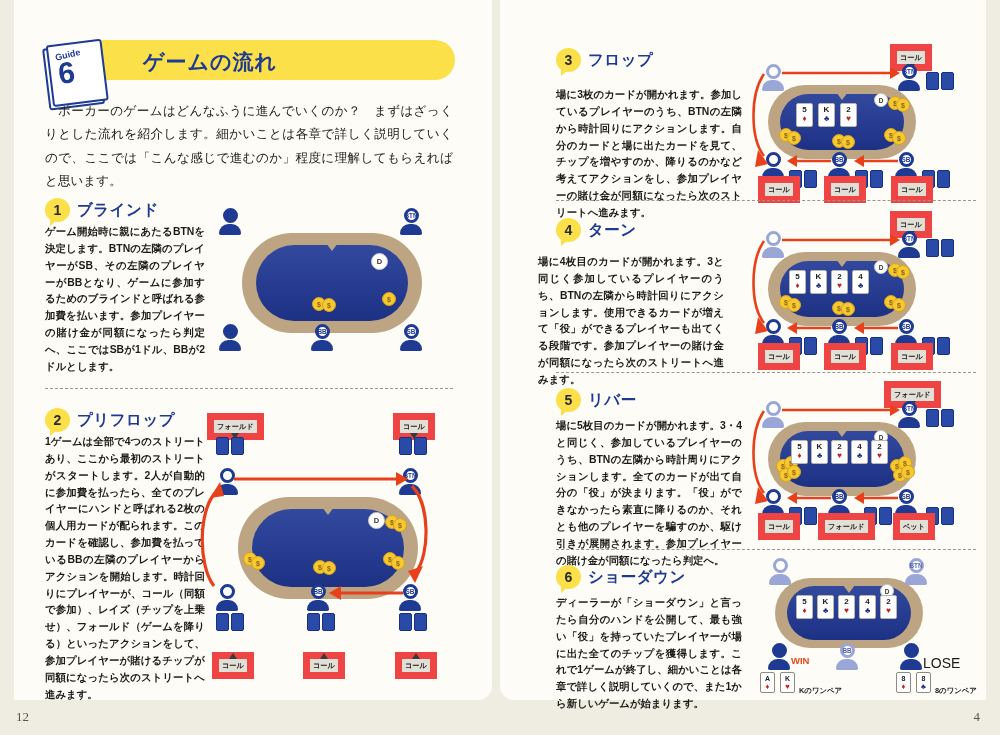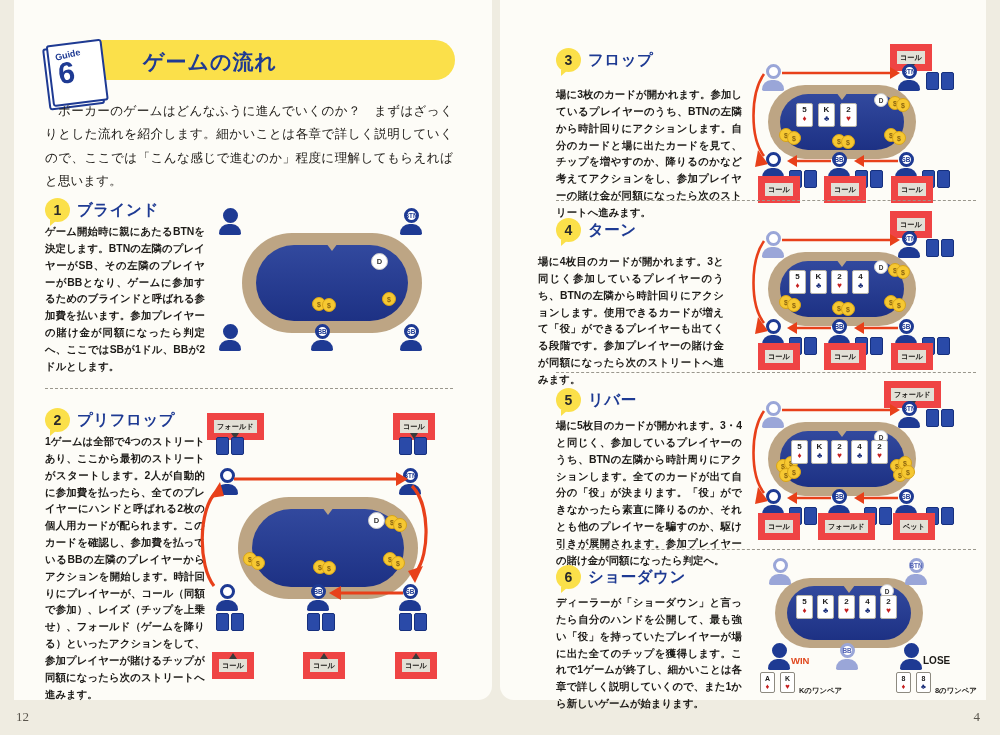--- a/index.html
+++ b/index.html
@@ -78,21 +78,21 @@
   .card{position:absolute;width:17px;height:24px;background:#fff;border:1px solid #b9b6ac;border-radius:2px;
       font-size:8px;font-weight:bold;color:#1b1b1b;text-align:center;line-height:1;padding-top:2px;box-sizing:border-box;}
   .card .s{display:block;font-size:8px;margin-top:1px;}
   .card.red{color:#1b1b1b;} .card.red .s{color:#c62020;}
   .card.blk .s{color:#1b2f7a;}
 
   .arw{position:absolute;}
   .arw svg{display:block;overflow:visible;}
 
   .wintx{position:absolute;font-size:9.5px;font-weight:bold;color:#e0481e;}
-  .losetx{position:absolute;font-size:10px;font-weight:bold;color:#1c1a17;}
+  .losetx{position:absolute;font-size:14px;font-weight:normal;color:#1c1a17;}
   .pairtx{position:absolute;font-size:7.4px;font-weight:bold;color:#1c1a17;}
   .minicard{position:absolute;width:15px;height:21px;background:#fff;border:1px solid #8d8a80;border-radius:2px;
       font-size:7px;font-weight:bold;text-align:center;line-height:1;padding-top:2px;box-sizing:border-box;color:#1b1b1b;}
   .minicard .s{display:block;font-size:7.5px;margin-top:1px;}
 </style>
 </head>
 <body>
 
 <div class="page page-left"></div>
 <div class="page page-right"></div>

